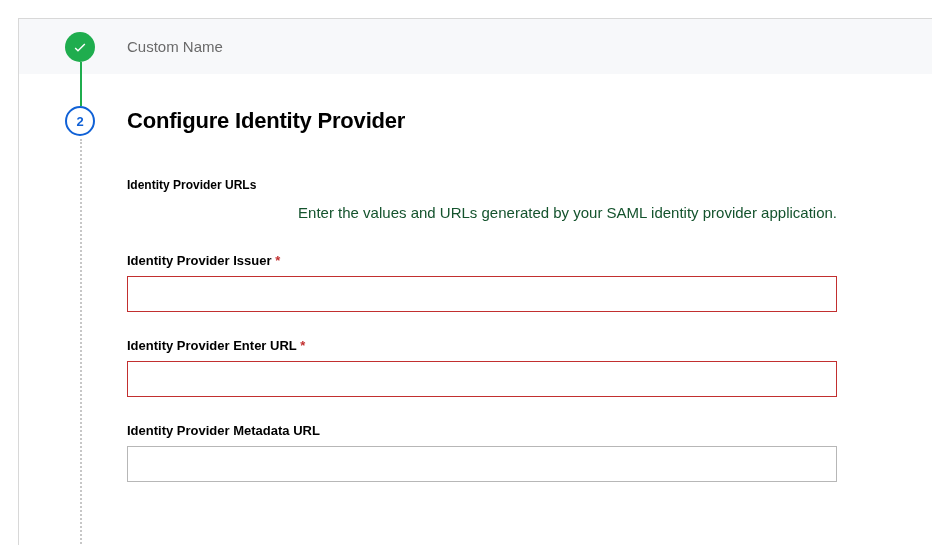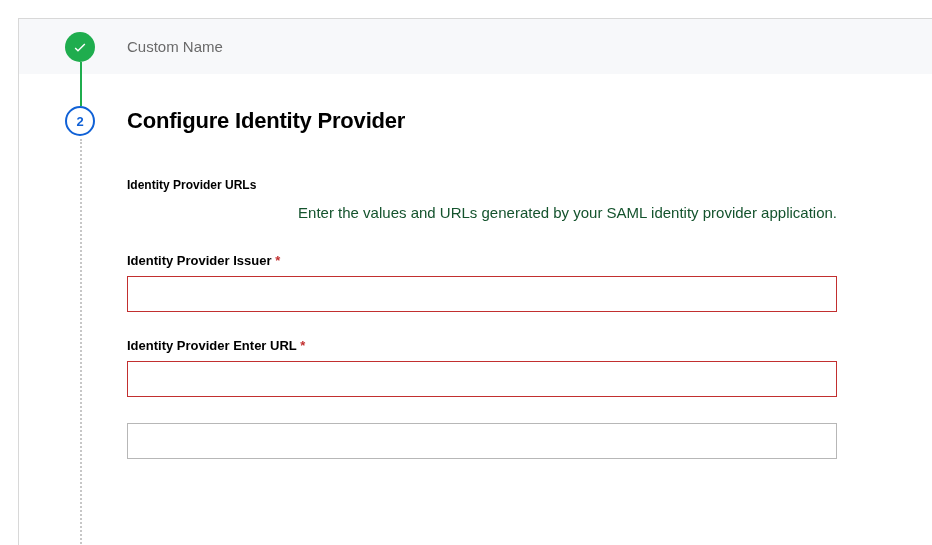--- a/index.html
+++ b/index.html
@@ -158,17 +158,18 @@
 
     <div class="field">
       <label class="field-label">
         <span>Identity Provider Enter URL</span>
         <span class="req">*</span>
       </label>
       <input type="text" class="error" value="" style="">
     </div>
 
     <div class="field">
+      <label class="field-label">Identity Provider Metadata URL</label>
       <input type="text" value="" style="">
     </div>
   </div>
 
 </div>
 
 </body></html>

